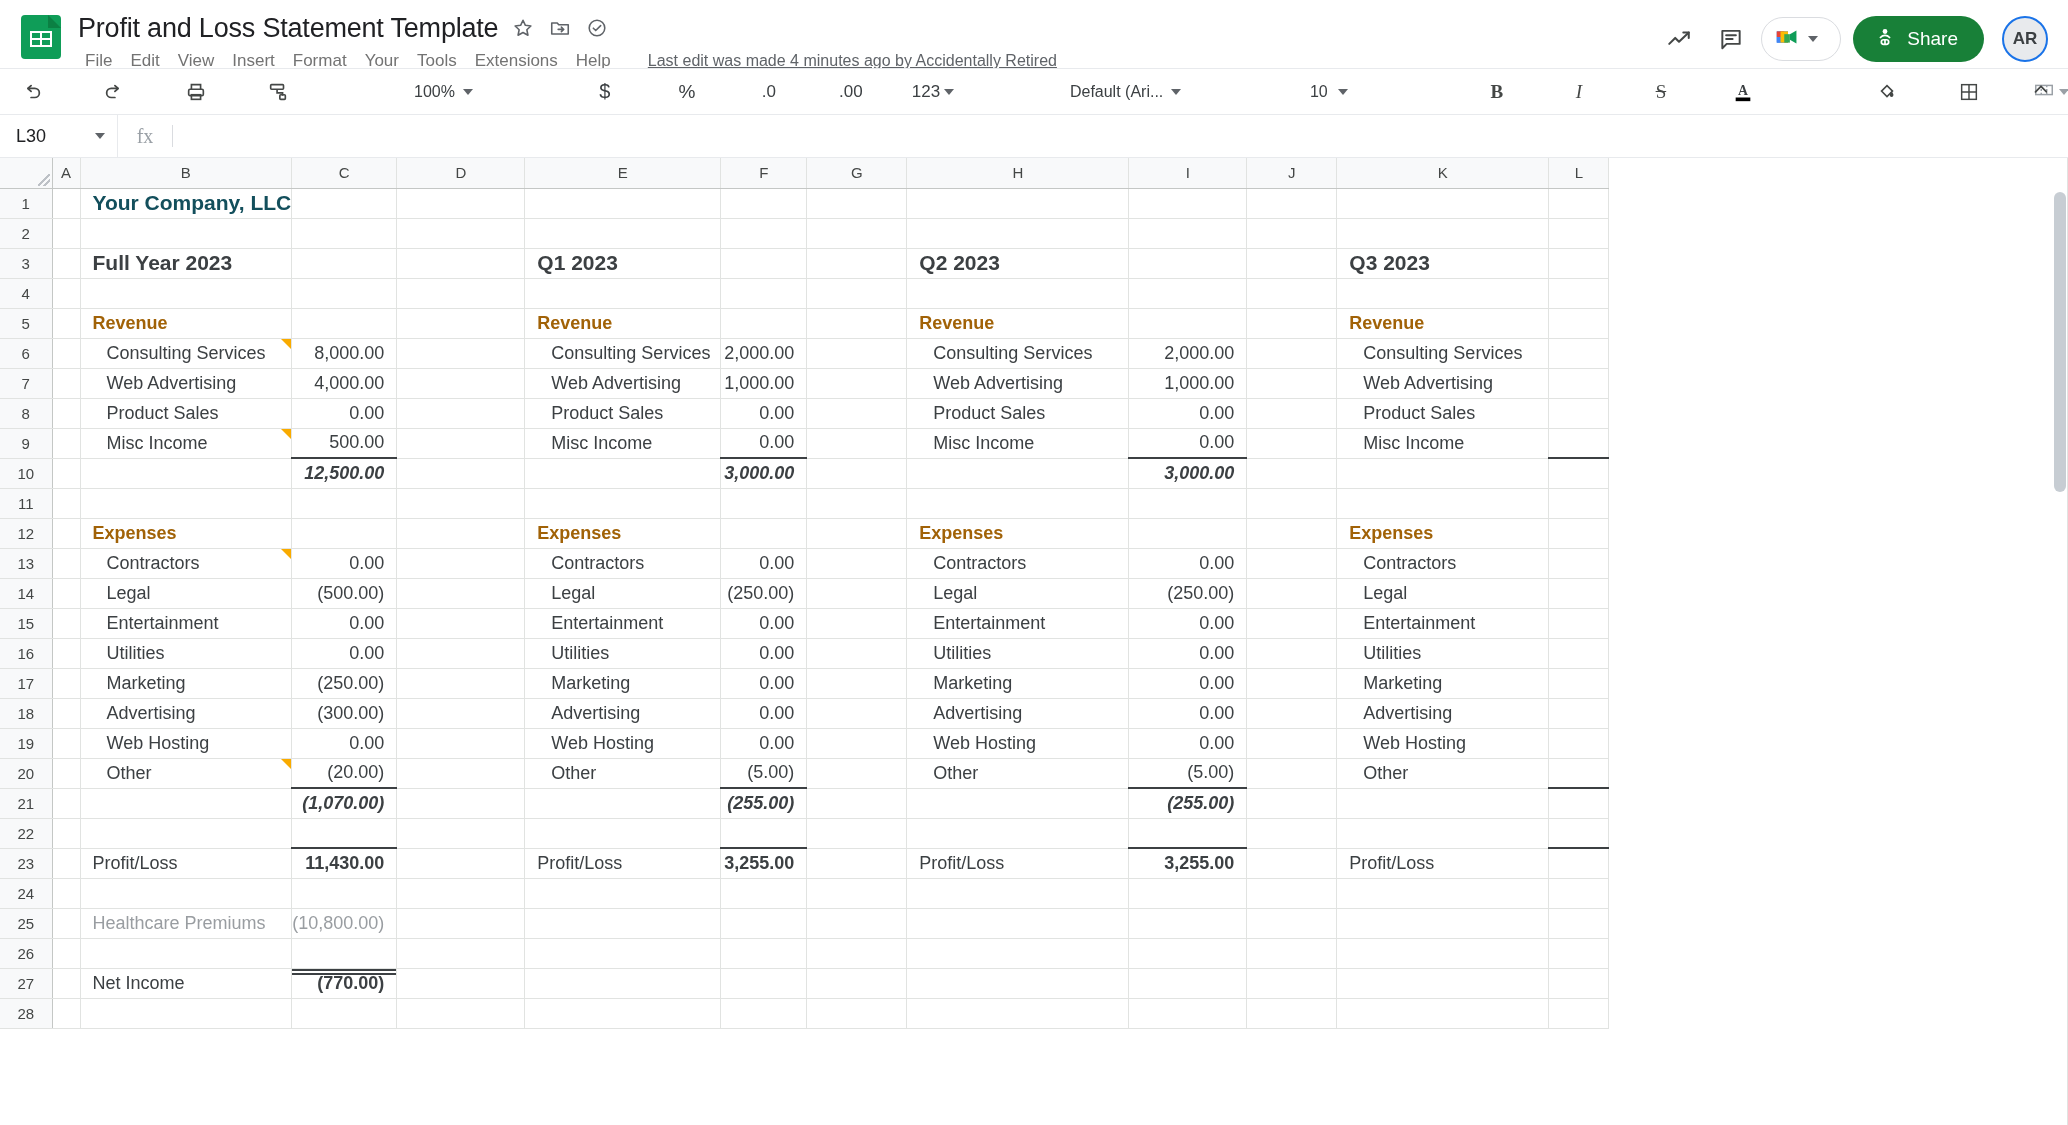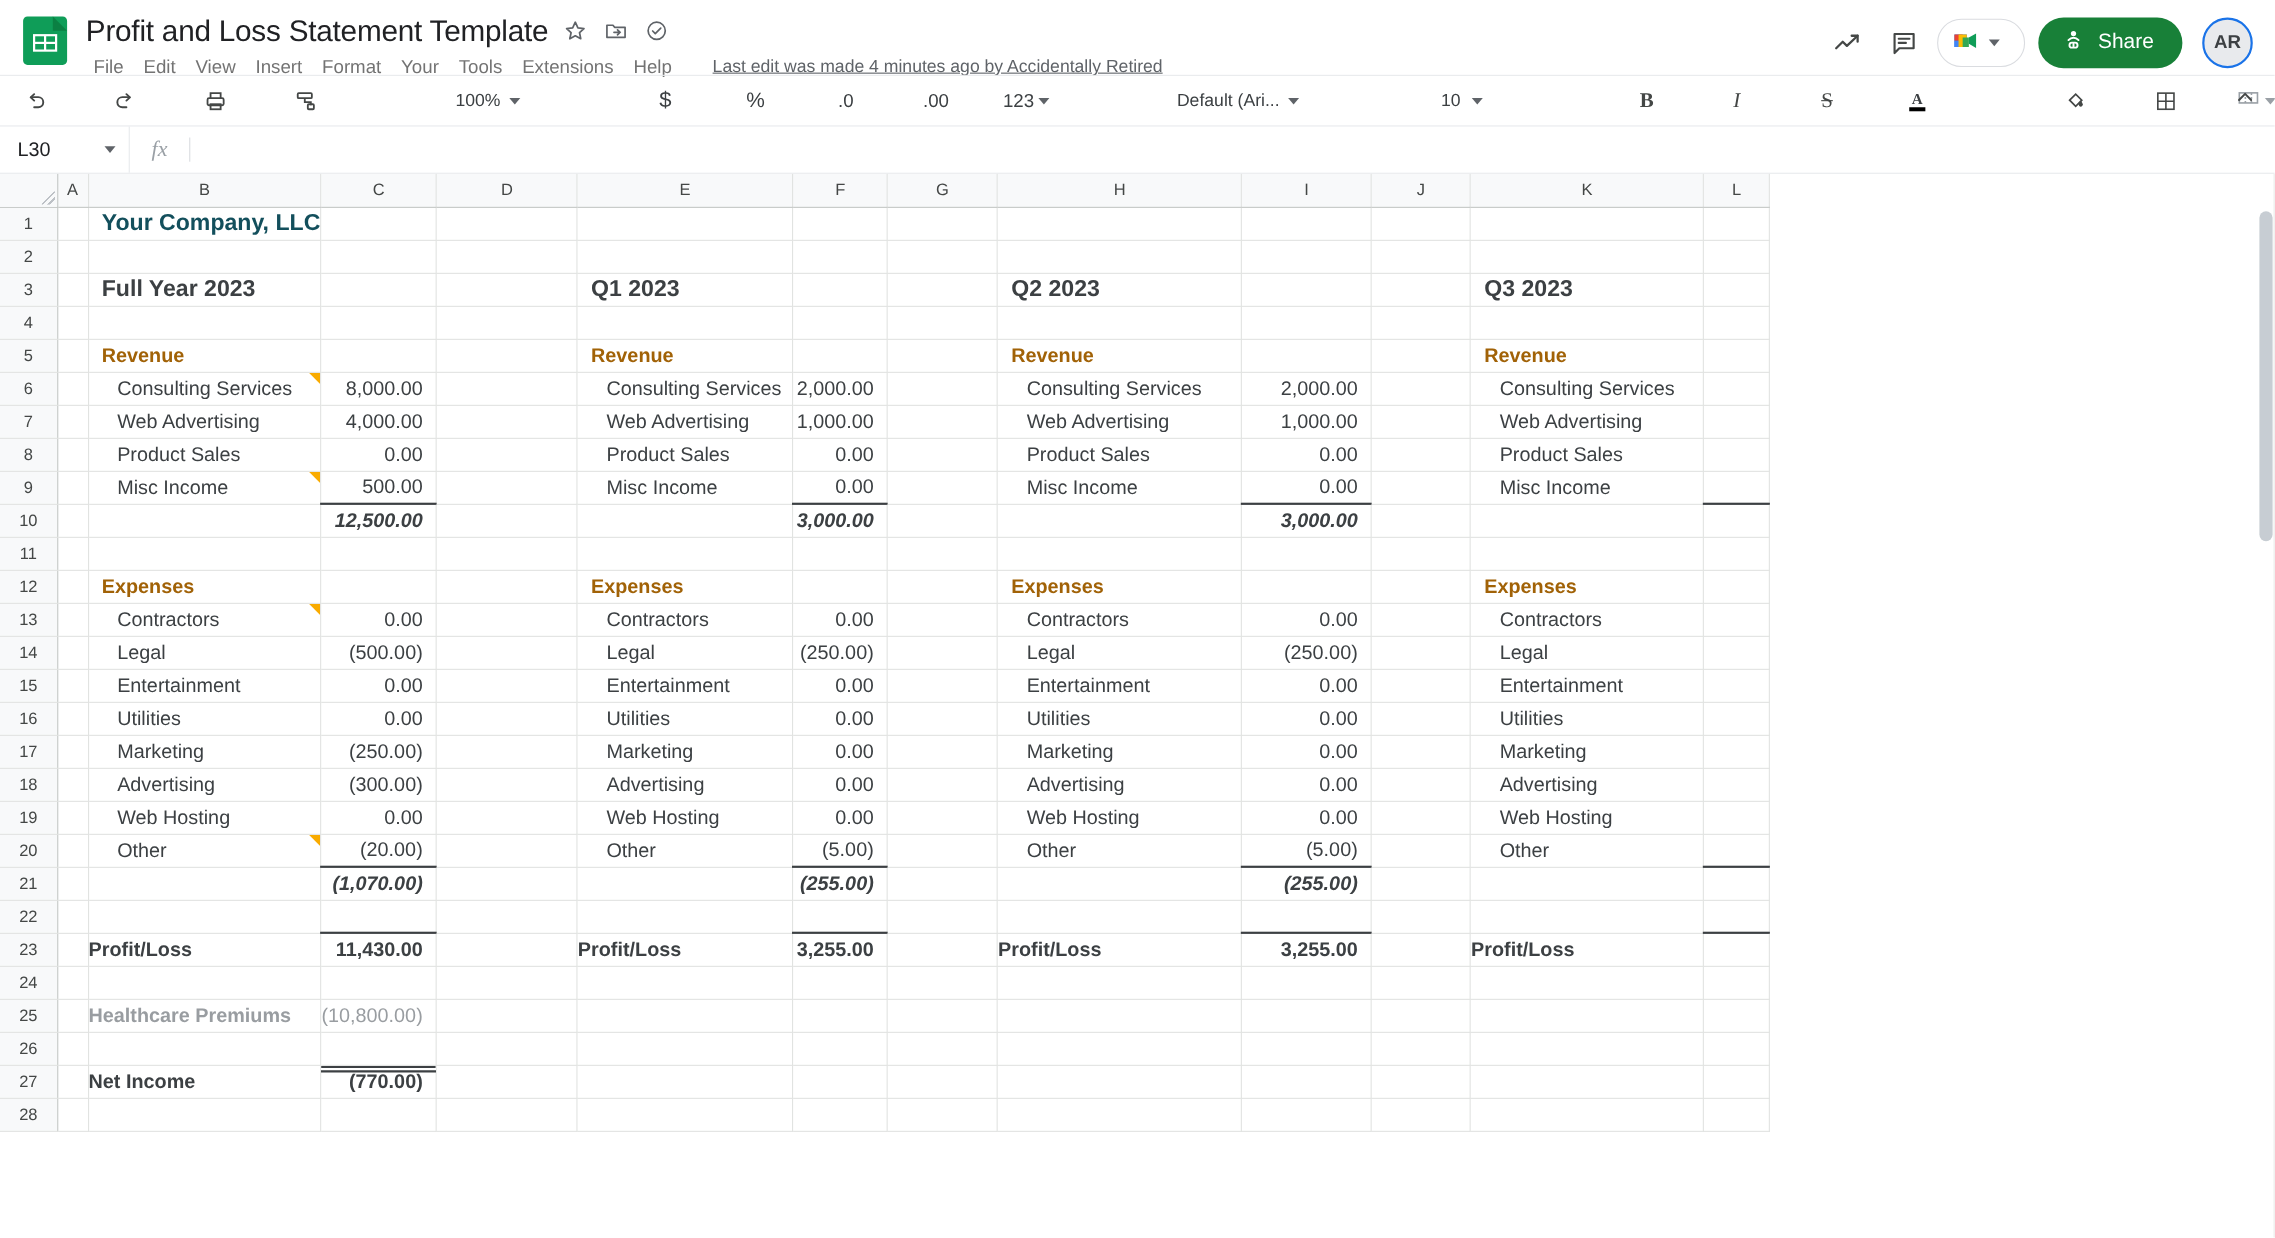--- a/index.html
+++ b/index.html
@@ -45,21 +45,21 @@
   .caret { width: 0; height: 0; border-left: 5px solid transparent; border-right: 5px solid transparent; border-top: 6px solid #5f6368; flex: none; }
   .tb-bold { font-size: 19px; font-weight: bold; font-family: "Liberation Serif", serif; }
   .tb-ital { font-size: 19px; font-style: italic; font-family: "Liberation Serif", serif; }
   .tb-strike { font-size: 19px; text-decoration: line-through; font-family: "Liberation Serif", serif; }
   .collapse-btn { position: absolute; right: 16px; color: #444746; cursor: pointer; }
 
   
   .formulabar { height: 44px; display: flex; align-items: center; border-top: 1px solid #e8eaed; border-bottom: 1px solid #e8eaed; }
   .namebox { width: 118px; height: 100%; display: flex; align-items: center; padding: 0 12px 0 16px; border-right: 1px solid #e8eaed; cursor: pointer; }
   .namebox-txt { flex: 1; font-size: 18px; color: #202124; }
-  .fx { width: 54px; display: flex; align-items: center; justify-content: center; font-size: 20px; font-style: italic; color: #9aa0a6; font-family: "Liberation Serif", serif; }
+  .fx { width: 54px; display: flex; align-items: center; justify-content: center; font-size: 20px; color: #9aa0a6; font-family: "Liberation Serif", serif; }
   .fx-div { width: 1px; height: 22px; background: #dadce0; }
   .formula-input { flex: 1; height: 100%; display: flex; align-items: center; padding-left: 14px; font-size: 17px; color: #202124; cursor: text; }
 
   
   .gridwrap { position: relative; width: 2068px; height: 100%; overflow: hidden; }
   table.grid { border-collapse: collapse; table-layout: fixed; }
   .grid th, .grid td { padding: 0; margin: 0; }
 
   .corner { width: 52px; height: 30px; background: #f8f9fa; border-right: 1px solid #c4c7c5; border-bottom: 1px solid #c4c7c5; position: relative; }
   .corner::after { content: ""; position: absolute; right: 2px; bottom: 2px; width: 12px; height: 12px;
@@ -72,21 +72,21 @@
   .cell { border-right: 1px solid #e1e3e1; border-bottom: 1px solid #e1e3e1; font-size: 18px; color: #3c4043;
           vertical-align: middle; white-space: nowrap; overflow: hidden; position: relative; }
   .cell.num { text-align: right; padding-right: 12px; }
   .cell.company { font-size: 21px; font-weight: bold; color: #134f5c; padding-left: 12px; }
   .cell.period { font-size: 21px; font-weight: bold; color: #3c4043; padding-left: 12px; }
   .cell.section { font-weight: bold; color: #a16207; padding-left: 12px; }
   .cell.item { padding-left: 26px; color: #3c4043; }
   .cell.subtotal { font-style: italic; font-weight: bold; text-align: right; padding-right: 12px; }
   .cell.bold { font-weight: bold; }
   .cell.muted { color: #999da1; }
-  .cell.plab { font-weight: bold; }
+  .cell.plab { font-weight: normal; padding-left: 12px; }
   .bt-single { border-top: 2px solid #3c4043; }
   .bt-double { box-shadow: inset 0 2px 0 0 #3c4043, inset 0 6px 0 -2px #ffffff, inset 0 8px 0 -2px #3c4043; }
   .note-mark { position: absolute; top: 0; right: 0; width: 0; height: 0;
                border-top: 10px solid #f9ab00; border-left: 10px solid transparent; }
 
   .vscroll { position: absolute; right: 2px; top: 34px; width: 12px; border-radius: 6px; background: #c7cdd3; }
   .grid-rightedge { position: absolute; right: 0; top: 0; width: 1px; height: 100%; background: #e1e3e1; }
 </style>
 </head>
 <body>

